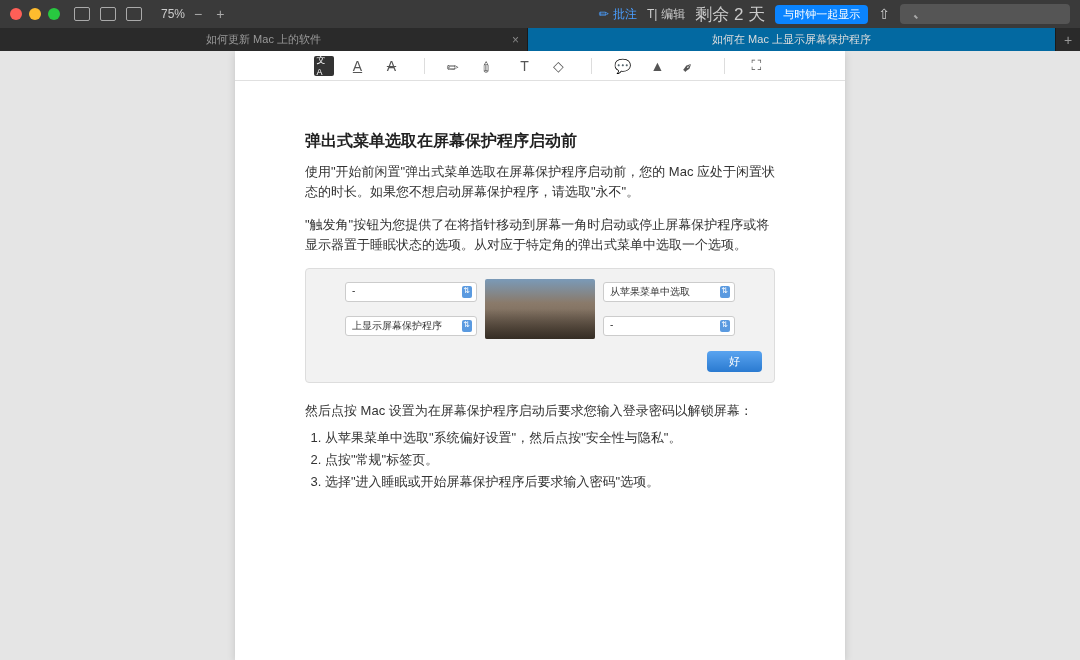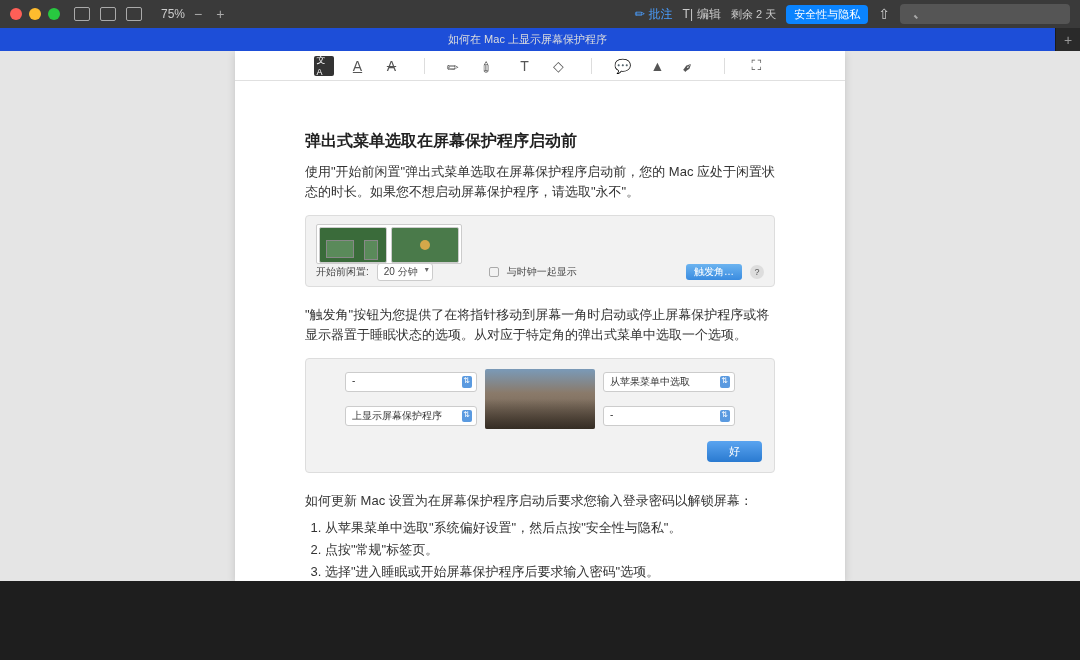--- a/index.html
+++ b/index.html
@@ -12,35 +12,35 @@
 .tl-min { background: #febc2e; }
 .tl-max { background: #28c840; }
 .tb-icons { display: flex; gap: 10px; margin-left: 10px; }
 .tb-icon { width: 16px; height: 14px; border: 1px solid #aaa; border-radius: 2px; }
 .zoom { color: #ccc; font-size: 12px; margin-left: 15px; }
 .zoom-ctrl { color: #aaa; font-size: 14px; margin: 0 5px; cursor: pointer; }
 .tb-spacer { flex: 1; }
 .tb-right { display: flex; align-items: center; gap: 10px; }
 .annotate { color: #4a9eff; font-size: 12px; display: flex; align-items: center; gap: 4px; }
 .edit { color: #ccc; font-size: 12px; display: flex; align-items: center; gap: 4px; }
-.remaining { color: #ccc; font-size: 11px; }
+.remaining { color: #ccc; font-size: 17px; }
 .buy-btn { background: #0a84ff; color: #fff; font-size: 11px; padding: 2px 8px; border-radius: 4px; border: none; cursor: pointer; }
 .share-icon { color: #ccc; font-size: 14px; }
 .search-box { width: 170px; height: 20px; background: #555; border-radius: 4px; border: none; padding: 0 8px 0 22px; color: #fff; font-size: 11px; position: relative; }
 .search-wrap { position: relative; }
 .search-wrap::before { content: ""; position: absolute; left: 6px; top: 4px; width: 8px; height: 8px; border: 1.5px solid #aaa; border-radius: 50%; }
 .search-wrap::after { content: ""; position: absolute; left: 14px; top: 12px; width: 4px; height: 1.5px; background: #aaa; transform: rotate(45deg); }
 
 .tabbar { height: 23px; background: #2a2a2a; display: flex; }
 .tab { flex: 1; display: flex; align-items: center; justify-content: center; color: #999; font-size: 11px; border-right: 1px solid #1a1a1a; position: relative; cursor: pointer; }
-.tab.active { background: #1d4ed8; color: #ddd; }
+.tab.active { background: #0369a1; color: #ddd; }
 .tab-close { position: absolute; right: 8px; color: #888; font-size: 12px; }
 .tab-add { width: 24px; display: flex; align-items: center; justify-content: center; color: #999; font-size: 14px; cursor: pointer; }
 
-.workspace { height: 530px; background: #e5e5e5; display: flex; justify-content: center; overflow: hidden; }
+.workspace { height: 609px; background: #e5e5e5; display: flex; justify-content: center; overflow: hidden; }
 .page { width: 610px; background: #fff; margin-top: 0; box-shadow: 0 2px 8px rgba(0,0,0,0.15); }
 
 .toolbar { height: 30px; border-bottom: 1px solid #e0e0e0; display: flex; align-items: center; justify-content: center; gap: 18px; padding: 0 20px; }
 .tool { width: 20px; height: 20px; display: flex; align-items: center; justify-content: center; color: #555; cursor: pointer; font-size: 14px; }
 .tool-group { display: flex; gap: 14px; }
 .tool-sep { width: 1px; height: 16px; background: #ddd; margin: 0 4px; }
 
 .content { padding: 50px 70px 30px 70px; color: #333; }
 h2 { font-size: 16px; font-weight: bold; margin-bottom: 10px; color: #222; }
 .para { font-size: 13px; line-height: 1.5; color: #333; margin-bottom: 14px; }
@@ -95,29 +95,33 @@
   <div class="tb-right">
     <span class="annotate">
         <span class="penlike">✎</span>
         <span>批注</span>
       </span>
     <span class="edit">
         <span>T|</span>
         <span>编辑</span>
       </span>
     <span class="remaining">剩余 2 天</span>
-    <button class="buy-btn">安全性与隐私</button>
+    <button class="buy-btn">与时钟一起显示</button>
     <span class="share-icon">⇧</span>
     <div class="search-wrap">
       <input class="search-box" placeholder="" style="">
     </div>
   </div>
 </div>
 
 <div class="tabbar">
+  <div class="tab">
+      <span>如何更新 Mac 上的软件</span>
+      <span class="tab-close">×</span>
+    </div>
   <div class="tab active">
       <span>如何在 Mac 上显示屏幕保护程序</span>
     </div>
   <div class="tab-add">+</div>
 </div>
 
 <div class="workspace">
   <div class="page">
     <div class="toolbar">
       <div class="tool-group">
@@ -145,57 +149,37 @@
       <div class="tool-sep"></div>
       <div class="tool-group">
         <span class="tool">⛶</span>
       </div>
     </div>
 
     <div class="content">
       <h2>弹出式菜单选取在屏幕保护程序启动前</h2>
       <p class="para">使用"开始前闲置"弹出式菜单选取在屏幕保护程序启动前，您的 Mac 应处于闲置状态的时长。如果您不想启动屏幕保护程序，请选取"永不"。</p>
 
-      <div class="panel panel-a">
-        <div class="thumb-row-border">
-          <div class="thumb">
-              <div class="thumb-inner1"></div>
-              <div class="thumb-inner2"></div>
-            </div>
-          <div class="thumb thumb2">
-              <div class="thumb2-dot"></div>
-            </div>
-        </div>
-        <div class="panel-a-row">
-          <span>开始前闲置:</span>
-          <span class="mini-select">20 分钟</span>
-          <span style="width:40px;"></span>
-          <span class="mini-check"></span>
-          <span>与时钟一起显示</span>
-          <button class="mini-btn">触发角…</button>
-          <span class="mini-help">?</span>
-        </div>
-      </div>
 
       <p class="para">"触发角"按钮为您提供了在将指针移动到屏幕一角时启动或停止屏幕保护程序或将显示器置于睡眠状态的选项。从对应于特定角的弹出式菜单中选取一个选项。</p>
 
       <div class="panel panel-b">
         <div class="corners-grid">
           <div class="corner-select">-</div>
           <div class="center-img"></div>
           <div class="corner-select">从苹果菜单中选取</div>
           <div class="corner-select">上显示屏幕保护程序</div>
           <div class="corner-select">-</div>
         </div>
         <div class="panel-b-footer">
           <button class="ok-btn">好</button>
         </div>
       </div>
 
-      <p class="para" style="margin-bottom:6px;">如何更新 Mac 设置为在屏幕保护程序启动后要求您输入登录密码以解锁屏幕：</p>
+      <p class="para" style="margin-bottom:6px;">然后点按 Mac 设置为在屏幕保护程序启动后要求您输入登录密码以解锁屏幕：</p>
       <ol>
         <li>从苹果菜单中选取"系统偏好设置"，然后点按"安全性与隐私"。</li>
         <li>点按"常规"标签页。</li>
         <li>选择"进入睡眠或开始屏幕保护程序后要求输入密码"选项。</li>
       </ol>
     </div>
   </div>
 </div>
 
 </body></html>

